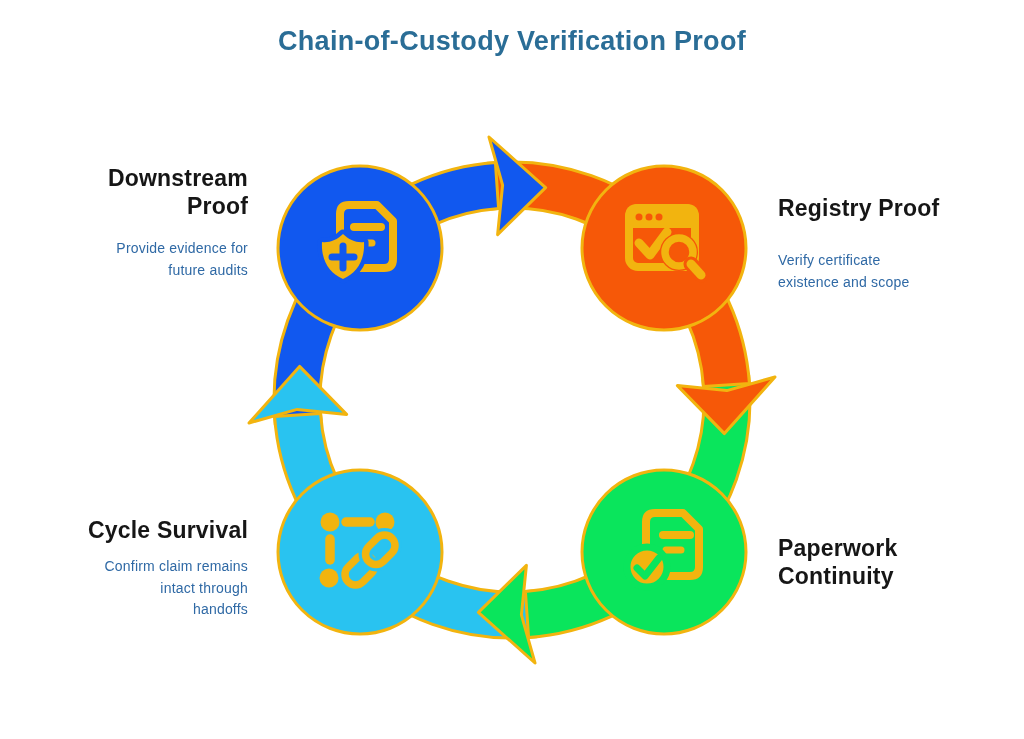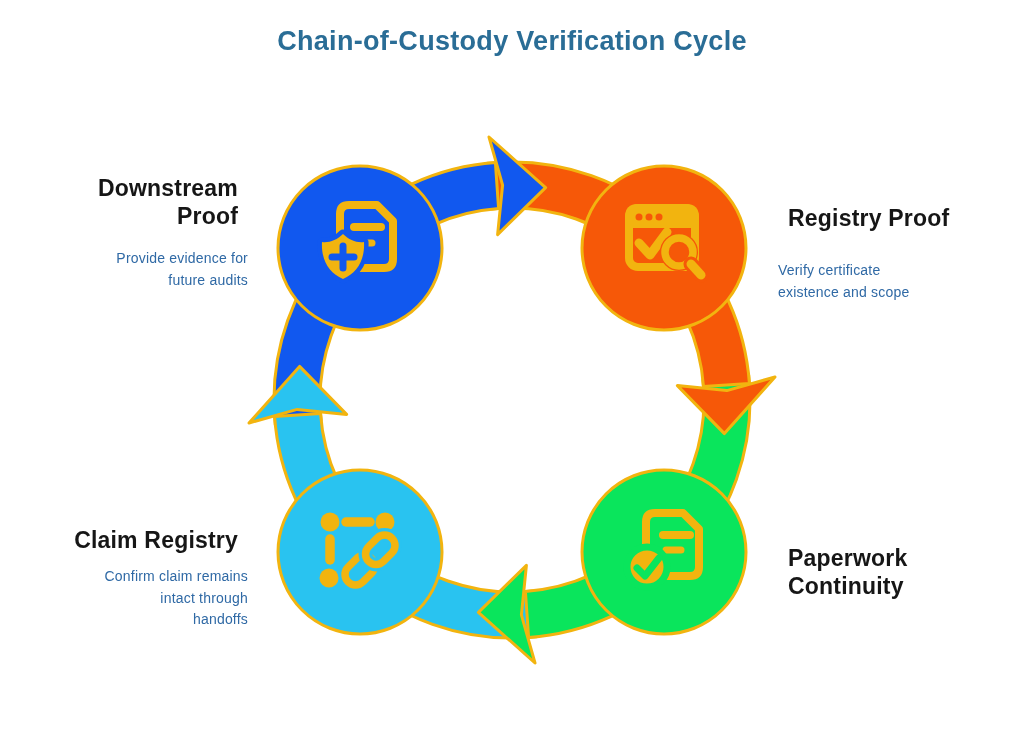--- a/index.html
+++ b/index.html
@@ -12,42 +12,42 @@
     position:absolute;top:26px;left:0;width:1024px;margin:0;
     text-align:center;font-size:27px;font-weight:800;letter-spacing:.3px;
     color:var(--title);
   }
   svg{position:absolute;top:0;left:0;}
   .gold-stroke{stroke:var(--gold);stroke-width:3;stroke-linejoin:round;}
   .icon-stroke{stroke:var(--gold);fill:none;stroke-linecap:round;stroke-linejoin:round;}
   .icon-fill{fill:var(--gold);}
   .label{position:absolute;}
   .label h2{
-    margin:10px;font-size:23px;line-height:28px;font-weight:800;
+    margin:0;font-size:23px;line-height:28px;font-weight:800;
     letter-spacing:.2px;color:var(--heading);
   }
   .label p{
     margin:0;font-size:14px;line-height:21.5px;letter-spacing:.2px;
     color:var(--description);
   }
   .label-tl{left:40px;top:164px;width:208px;text-align:right;}
   .label-tl p{margin-top:18px;}
   .label-tr{left:778px;top:194px;width:215px;text-align:left;}
   .label-tr p{margin-top:28px;}
   .label-br{left:778px;top:534px;width:220px;text-align:left;}
   .label-br p{margin-top:15px;}
   .label-bl{left:30px;top:516px;width:218px;text-align:right;}
   .label-bl p{margin-top:12px;}
 </style>
 </head>
 <body>
 
 <div class="canvas">
 
-  <h1 class="diagram-title">Chain-of-Custody Verification Cycle</h1>
+  <h1 class="diagram-title">Chain-of-Custody Verification Proof</h1>
 
   <svg width="1024" height="739" viewBox="0 0 1024 739">
 
     <path class="gold-stroke" d="M487.1,163.3 A238,238 0 0 1 680.3,231.7 L647.8,264.2 A192,192 0 0 0 491.9,209.1 Z" fill="#F65808"></path>
     <path class="gold-stroke" d="M748.7,375.1 A238,238 0 0 1 680.3,568.3 L647.8,535.8 A192,192 0 0 0 702.9,379.9 Z" fill="#0AE55C"></path>
     <path class="gold-stroke" d="M536.9,636.7 A238,238 0 0 1 343.7,568.3 L376.2,535.8 A192,192 0 0 0 532.1,590.9 Z" fill="#29C3F0"></path>
     <path class="gold-stroke" d="M275.3,424.9 A238,238 0 0 1 343.7,231.7 L376.2,264.2 A192,192 0 0 0 321.1,420.1 Z" fill="#1158EF"></path>
 
     <path class="gold-stroke" d="M343.7,231.7 A238,238 0 0 1 495.4,162.6 L498.6,208.5 A192,192 0 0 0 376.2,264.2 Z" fill="#1158EF"></path>
     <path class="gold-stroke" d="M680.3,231.7 A238,238 0 0 1 749.4,383.4 L703.5,386.6 A192,192 0 0 0 647.8,264.2 Z" fill="#F65808"></path>
@@ -117,17 +117,17 @@
   <div class="label label-tr">
     <h2>Registry Proof</h2>
     <p>Verify certificate<br>existence and scope</p>
   </div>
 
   <div class="label label-br">
     <h2>Paperwork<br>Continuity</h2>
   </div>
 
   <div class="label label-bl">
-    <h2>Claim Registry</h2>
+    <h2>Cycle Survival</h2>
     <p>Confirm claim remains<br>intact through<br>handoffs</p>
   </div>
 
 </div>
 
 </body></html>

